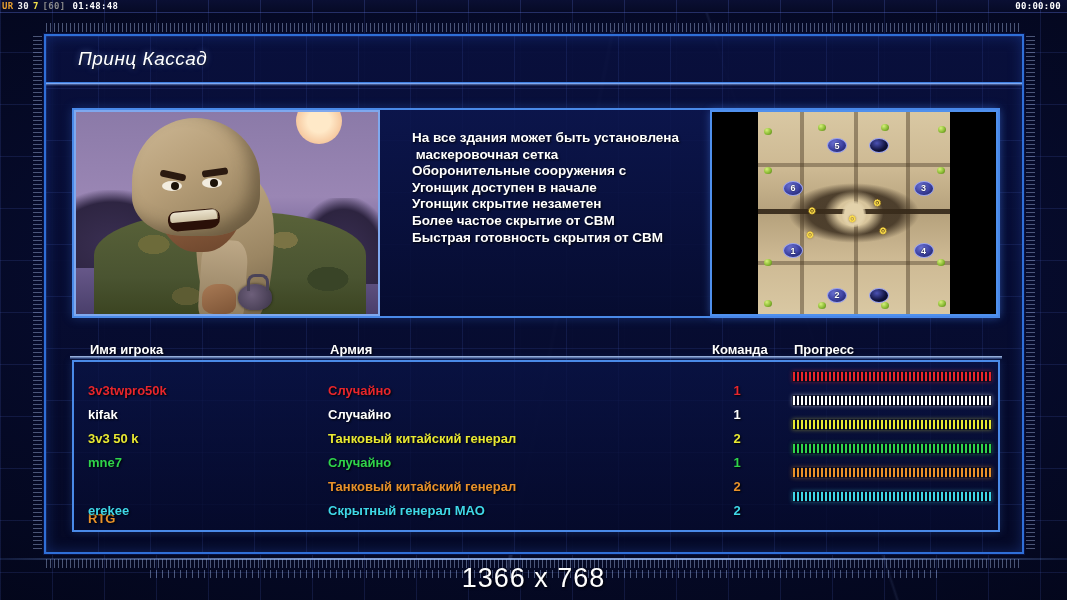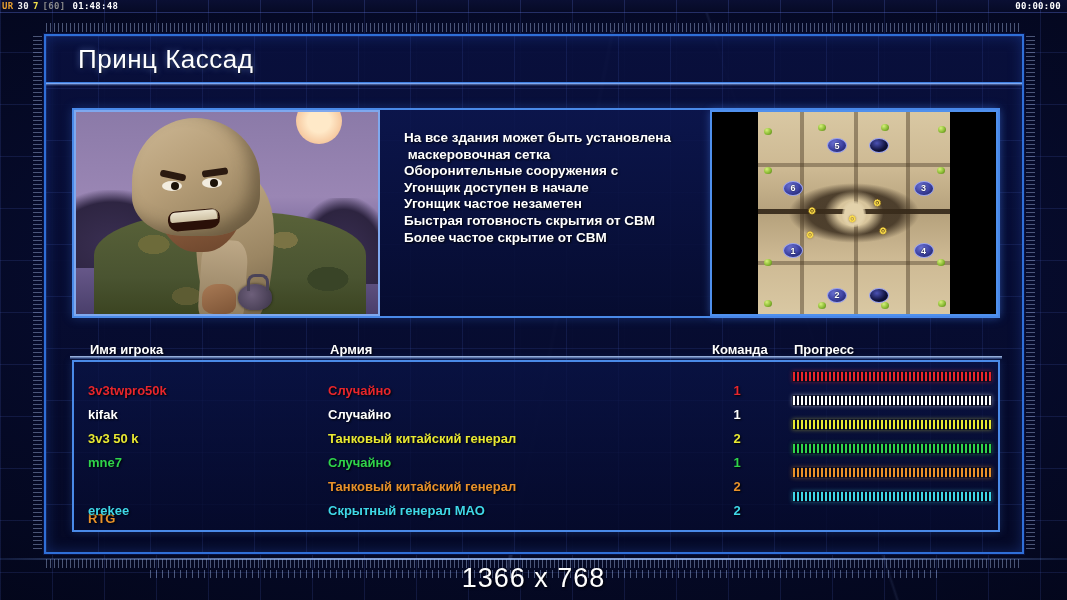--- a/index.html
+++ b/index.html
@@ -76,22 +76,23 @@
   .title-bar {
     position:absolute; left:0; top:0; width:100%; height:48px;
     display:flex; align-items:center; padding-left:32px;
     border-bottom:2px solid #3f7fe0;
   }
   .title-bar::after{
     content:""; position:absolute; left:0; right:0; bottom:-4px; height:3px;
     background:linear-gradient(to bottom, rgba(150,185,250,.85), rgba(40,90,190,0));
   }
   .title-text {
-    color:#ffffff; font-size:26px; font-weight:normal; letter-spacing:.5px;
+    color:#ffffff; font-size:19px; font-weight:normal; letter-spacing:.5px;
     text-shadow:0 0 6px rgba(130,170,255,.55), 1px 1px 2px rgba(0,0,0,.8);
+    font-style:italic;
   }
 
   
   .info-panel {
     position:absolute; left:26px; top:72px; width:928px; height:210px;
     border:2px solid #4a8ae8;
     background:linear-gradient(to bottom, rgba(12,22,78,.85), rgba(6,12,48,.9));
     box-shadow:0 0 10px rgba(60,120,230,.3);
     display:flex;
   }
@@ -156,21 +157,21 @@
     border-radius:50% 50% 44% 44%; box-shadow:0 0 3px rgba(0,0,0,.6); }
   .p-obj::after { content:""; position:absolute; left:9px; top:-10px; width:16px; height:14px;
     border:3px solid #4a4358; border-bottom:none; border-radius:8px 8px 0 0; }
 
   
   .desc {
     flex:1; padding:20px 10px 10px 24px;
     color:#ffffff; font-size:13.5px; font-weight:bold; line-height:16.6px;
     text-shadow:1px 1px 2px rgba(0,0,0,.9);
   }
-  .desc div { white-space:pre; }
+  .desc div { white-space:pre;margin-left:8px; }
 
   
   .minimap {
     position:relative; width:288px; height:100%; flex:none;
     border:2px solid #4f90ee; background:#000; overflow:hidden;
     box-shadow:0 0 8px rgba(70,130,240,.45);
   }
   .mm-terrain {
     position:absolute; left:46px; top:0; right:46px; bottom:0;
     background:
@@ -306,23 +307,23 @@
       <div class="p-teeth"></div>
       <div class="p-hand"></div>
       <div class="p-obj"></div>
     </div>
 
     <div class="desc">
         <div>На все здания может быть установлена</div>
         <div> маскеровочная сетка</div>
         <div>Оборонительные сооружения с</div>
         <div>Угонщик доступен в начале</div>
-        <div>Угонщик частое незаметен</div>
+        <div>Угонщик скрытие незаметен</div>
+        <div>Более частое скрытие от СВМ</div>
         <div>Быстрая готовность скрытия от СВМ</div>
-        <div>Более частое скрытие от СВМ</div>
       </div>
 
     <div class="minimap">
       <div class="mm-terrain">
         <div class="mm-vline" style="left:22%"></div>
         <div class="mm-vline" style="left:50%"></div>
         <div class="mm-vline" style="left:77%"></div>
         <div class="mm-hline" style="top:25%"></div>
         <div class="mm-hline" style="top:74%"></div>
         <div class="mm-river"></div>

